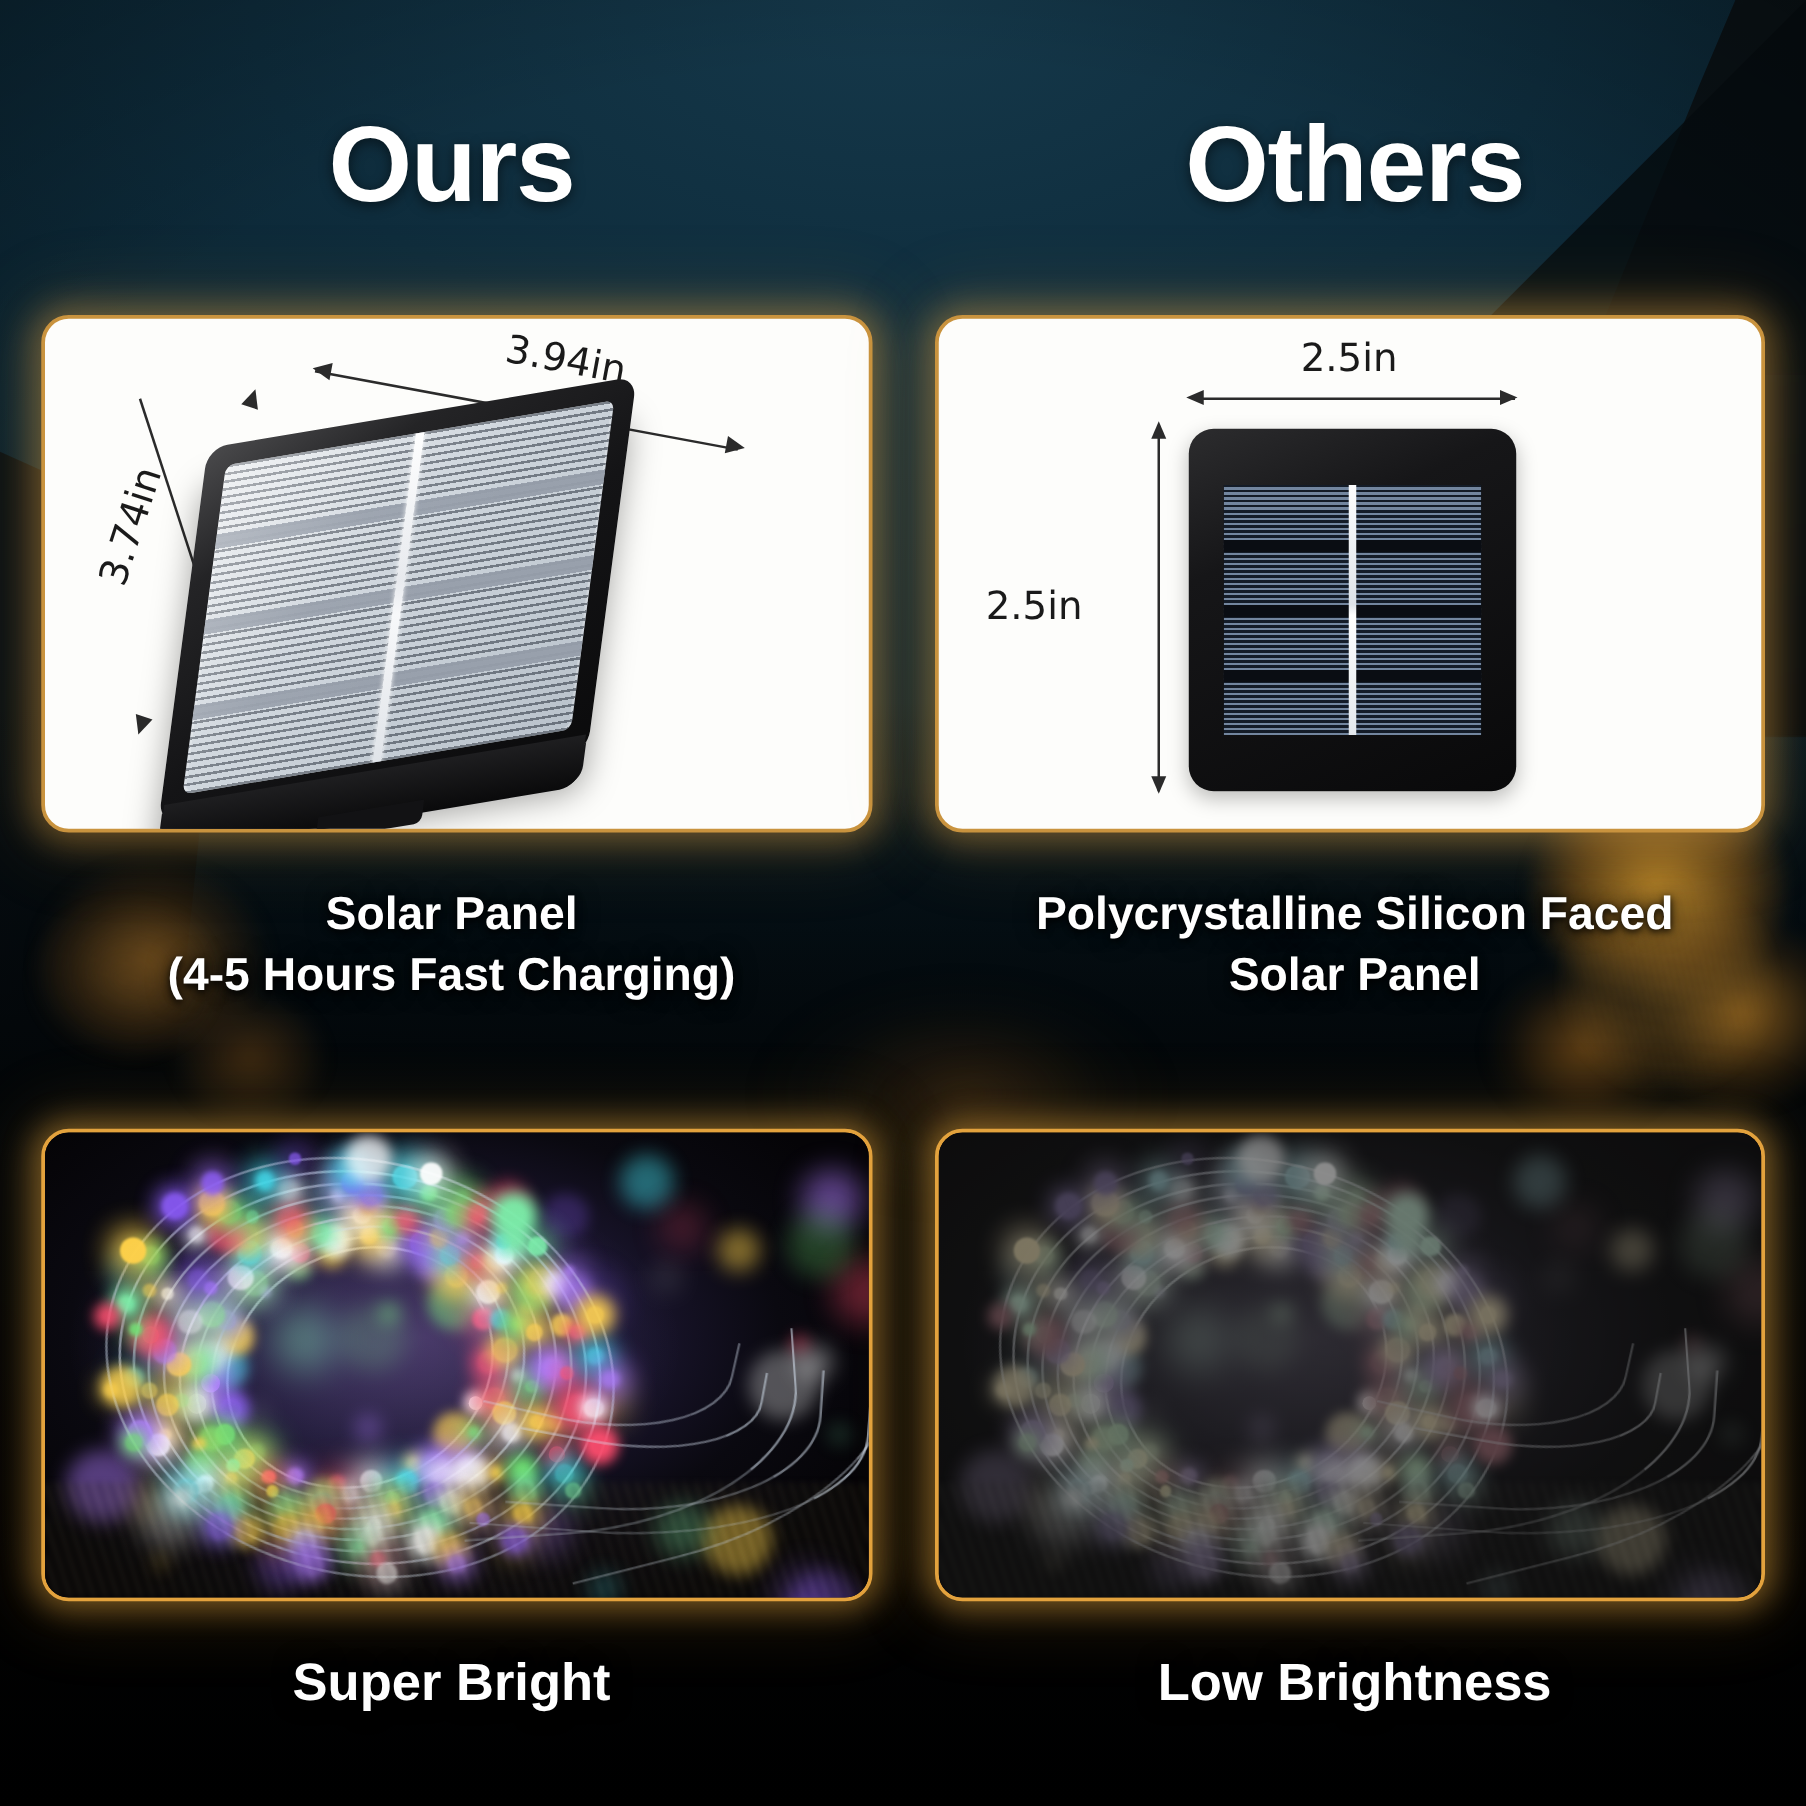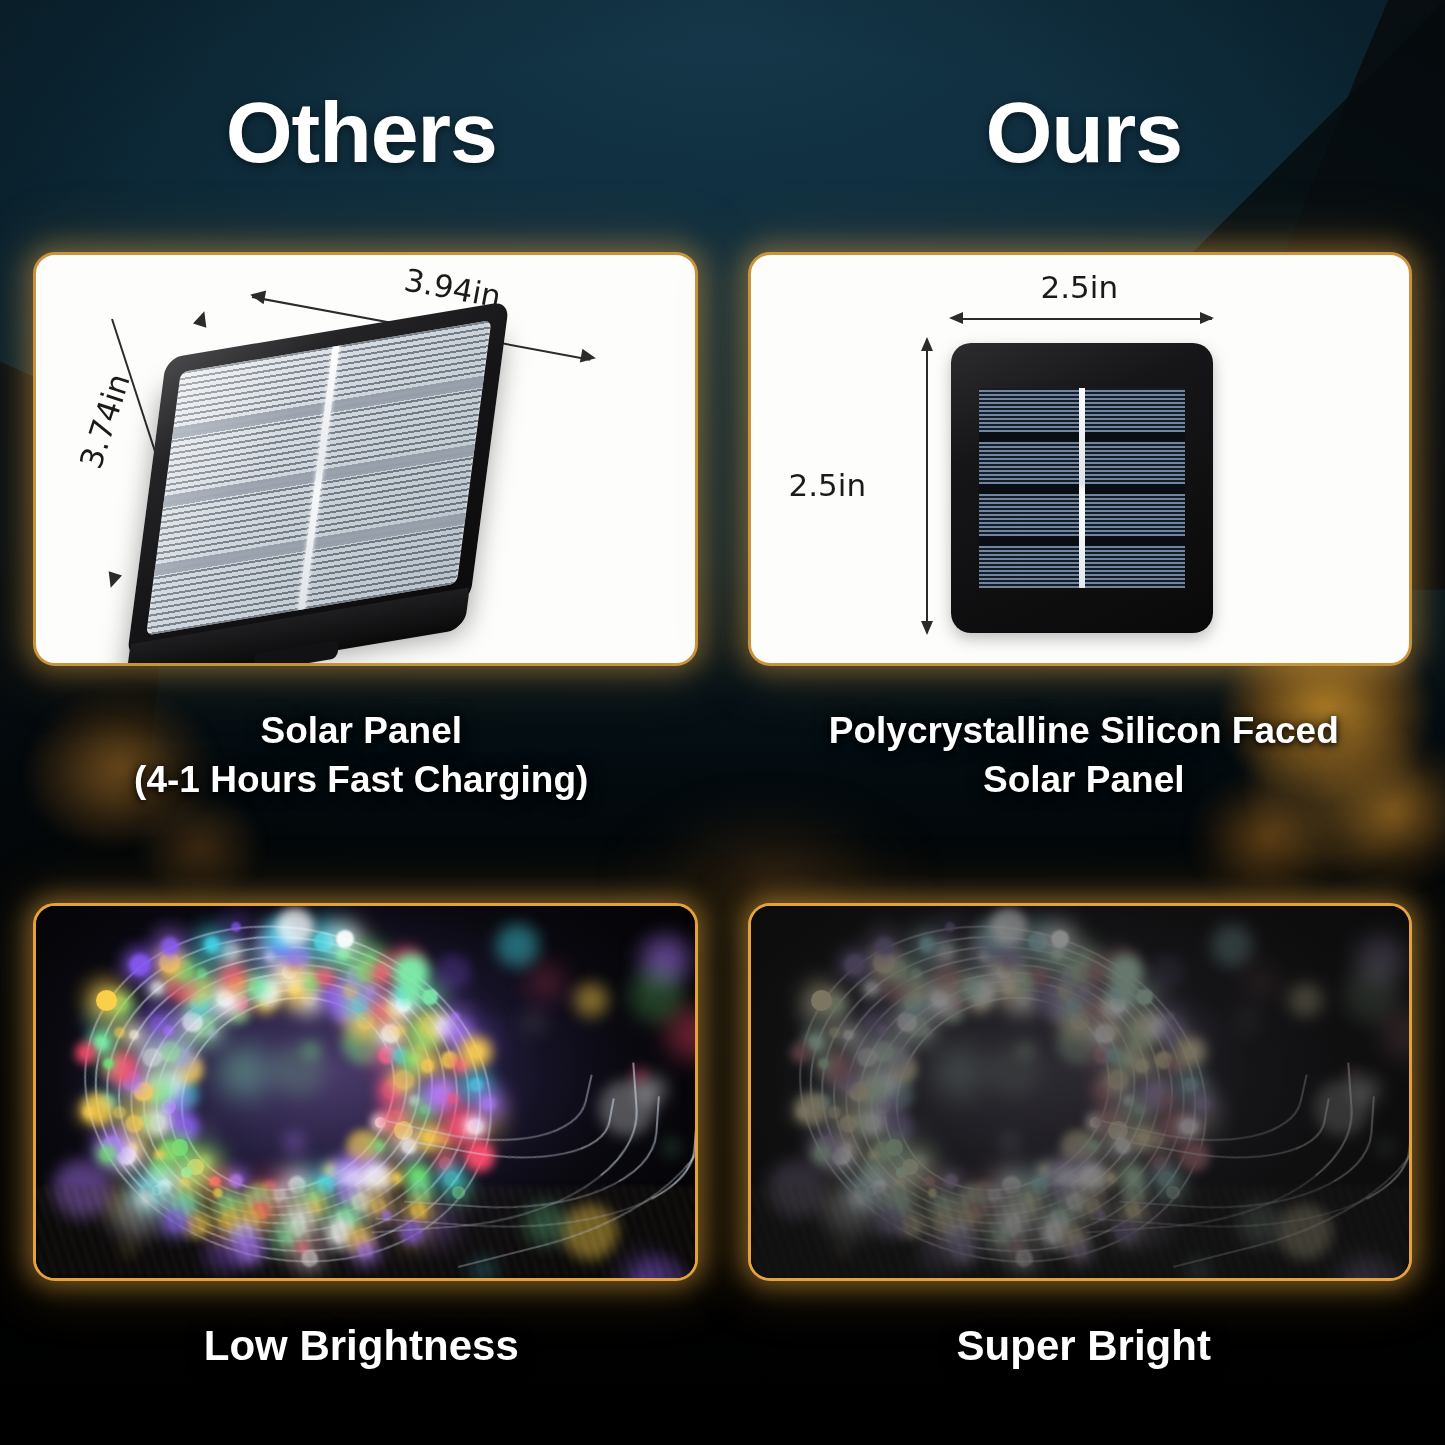--- a/index.html
+++ b/index.html
@@ -223,22 +223,22 @@
   <div class="bg-cliff-l"></div>
   <div class="bg-ground"></div>
   <div class="bg-tentglow"></div>
   <div class="bg-foliage-l"></div>
   <div class="bg-foliage-l2"></div>
   <div class="bg-foliage-r"></div>
   <div class="bg-foliage-r2"></div>
   <div class="bg-vignette"></div>
 
   <div class="headings">
+    <div class="heading">Ours</div>
     <div class="heading">Others</div>
-    <div class="heading">Ours</div>
   </div>
 
   <div class="row-top">
 
     <div class="panel-card">
       <div class="ours-stage">
 
         <div class="dim-line" style="left:216px;top:41px;width:344px;height:2px;transform:rotate(10.5deg);transform-origin:left center;"></div>
         <div style="position:absolute;left:214px;top:34px;width:0;height:0;border-top:7px solid transparent;border-bottom:7px solid transparent;border-right:15px solid #2b2b2b;transform:rotate(10.5deg);"></div>
         <div style="position:absolute;left:545px;top:95px;width:0;height:0;border-top:7px solid transparent;border-bottom:7px solid transparent;border-left:15px solid #2b2b2b;transform:rotate(10.5deg);"></div>
@@ -282,21 +282,21 @@
             <div class="poly-bus"></div>
           </div>
         </div>
       </div>
     </div>
   </div>
 
   <div class="row-caption">
     <div class="caption">
       <div>Solar Panel</div>
-      <div>(4-1 Hours Fast Charging)</div>
+      <div>(4-5 Hours Fast Charging)</div>
     </div>
     <div class="caption">
       <div>Polycrystalline Silicon Faced</div>
       <div>Solar Panel</div>
     </div>
   </div>
 
   <div class="row-photos">
     <div class="photo-card">
       <div class="photo-inner" id="photoBright">
@@ -792,17 +792,17 @@
           <div style="position: absolute; left: 372px; top: 182.334px; width: 245.781px; height: 121.484px; border-right: 2px solid rgba(214, 226, 240, 0.494); border-bottom: 2px solid rgba(214, 226, 240, 0.333); border-radius: 0px 0px 70%; transform: rotate(3.83238deg); filter: blur(0.5px);"></div>
           <div style="position: absolute; left: 386px; top: 174.899px; width: 185.311px; height: 77.9387px; border-right: 2px solid rgba(214, 226, 240, 0.53); border-bottom: 2px solid rgba(214, 226, 240, 0.4); border-radius: 0px 0px 70%; transform: rotate(10.4476deg); filter: blur(0.5px);"></div>
           <div style="position: absolute; left: 400px; top: 182.158px; width: 283.973px; height: 145.072px; border-right: 2px solid rgba(214, 226, 240, 0.47); border-bottom: 2px solid rgba(214, 226, 240, 0.365); border-radius: 0px 0px 70%; transform: rotate(-14.2394deg); filter: blur(0.5px);"></div>
           <div style="position: absolute; left: 0px; right: 0px; bottom: 0px; height: 92px; background: repeating-linear-gradient(72deg, rgba(210, 190, 120, 0.16) 0px, rgba(210, 190, 120, 0.16) 3px, rgba(10, 8, 6, 0.28) 3px, rgba(10, 8, 6, 0.28) 9px); filter: blur(2.4px); opacity: 0.8;"></div>
           <div style="position: absolute; inset: 0px; background: radial-gradient(52% 52% at 40% 46%, rgba(170, 150, 255, 0.16) 0%, rgba(0, 0, 0, 0) 72%);"></div>
         </div>
     </div>
   </div>
 
   <div class="row-caption" style="top:1316px;height:90px;">
+    <div class="caption" style="font-size:42px;line-height:60px;">Super Bright</div>
     <div class="caption" style="font-size:42px;line-height:60px;">Low Brightness</div>
-    <div class="caption" style="font-size:42px;line-height:60px;">Super Bright</div>
   </div>
 
 </div>
 
 </body></html>

